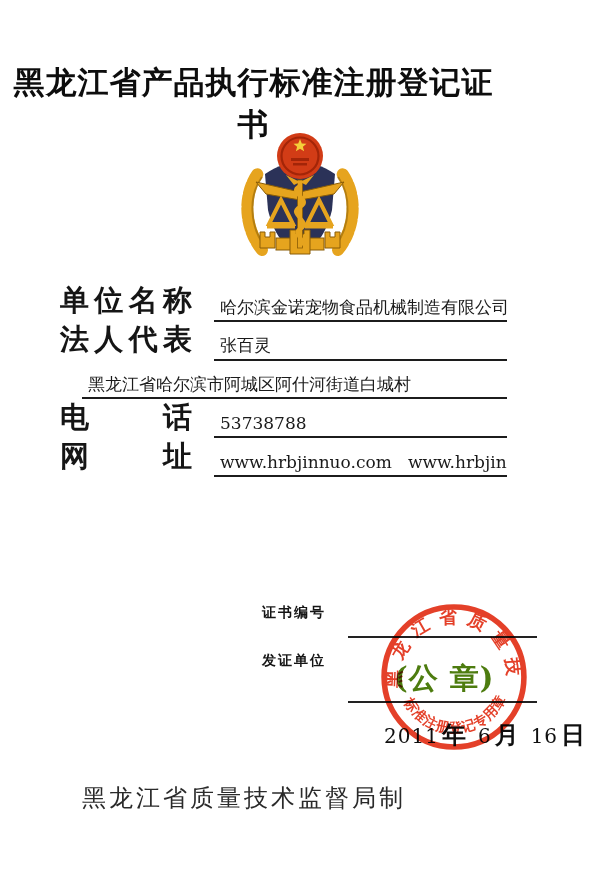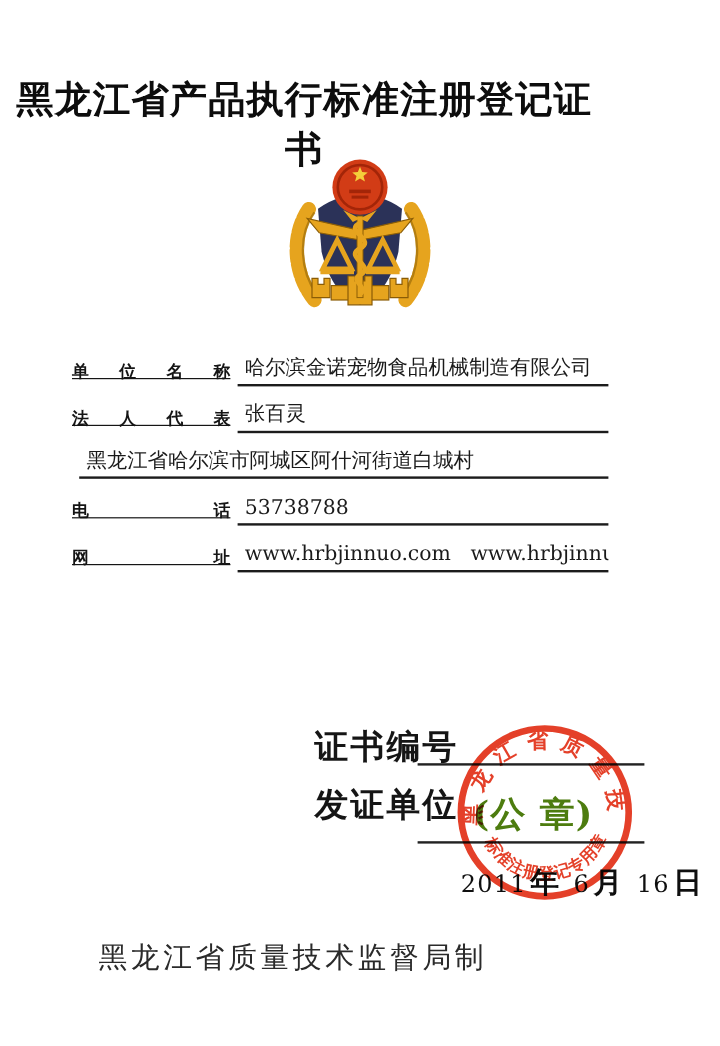--- a/index.html
+++ b/index.html
@@ -10,30 +10,30 @@
   }
   .title{
     position:absolute;top:62px;left:0;width:507px;text-align:center;
     font-size:31px;font-weight:900;letter-spacing:1px;color:#0d0d0d;
   }
   .emblem{position:absolute;left:236px;top:130px;width:128px;height:138px;}
   
   .form{position:absolute;left:60px;top:283px;width:447px;}
   .row{display:flex;align-items:flex-end;height:38.8px;}
   .row-label{
-    flex:none;width:132px;font-size:14px;font-weight:bold;line-height:1.15;
-    text-align:justify;text-align-last:justify;padding-bottom:4px;color:#151515;text-decoration:underline;
+    flex:none;width:132px;font-size:29px;font-weight:bold;line-height:1.15;
+    text-align:justify;text-align-last:justify;padding-bottom:4px;color:#151515;
   }
   .row-value{
-    flex:1;margin-left:6px;border-bottom:2px solid #1c1c1c;
+    flex:1;margin-left:22px;border-bottom:2px solid #1c1c1c;
     font-size:17px;line-height:1.25;padding:0 2px 2px 6px;white-space:pre;
     overflow:hidden;color:#1a1a1a;
   }
   
-  .iss-label{position:absolute;font-size:28px;font-weight:bold;letter-spacing:2px;color:#151515;}
+  .iss-label{position:absolute;font-size:14px;font-weight:bold;letter-spacing:2px;color:#151515;}
   .certno-label{left:262px;top:604px;}
   .issuer-label{left:262px;top:652px;}
   .iss-line{position:absolute;left:348px;width:189px;border-top:2px solid #222;height:0;}
   .certno-line{top:636px;}
   .issuer-line{top:701px;}
   .certno-value{position:absolute;left:356px;top:610px;font-size:18px;}
   .issuer-note{position:absolute;left:394px;top:659px;font-size:29px;font-weight:bold;letter-spacing:1px;color:#4d7c0f;}
   .date-row{position:absolute;left:384px;top:719px;display:flex;align-items:baseline;color:#0f0f0f;}
   .date-row .num{font-size:20px;letter-spacing:1px;}
   .date-row .unit{font-size:24px;font-weight:bold;}

